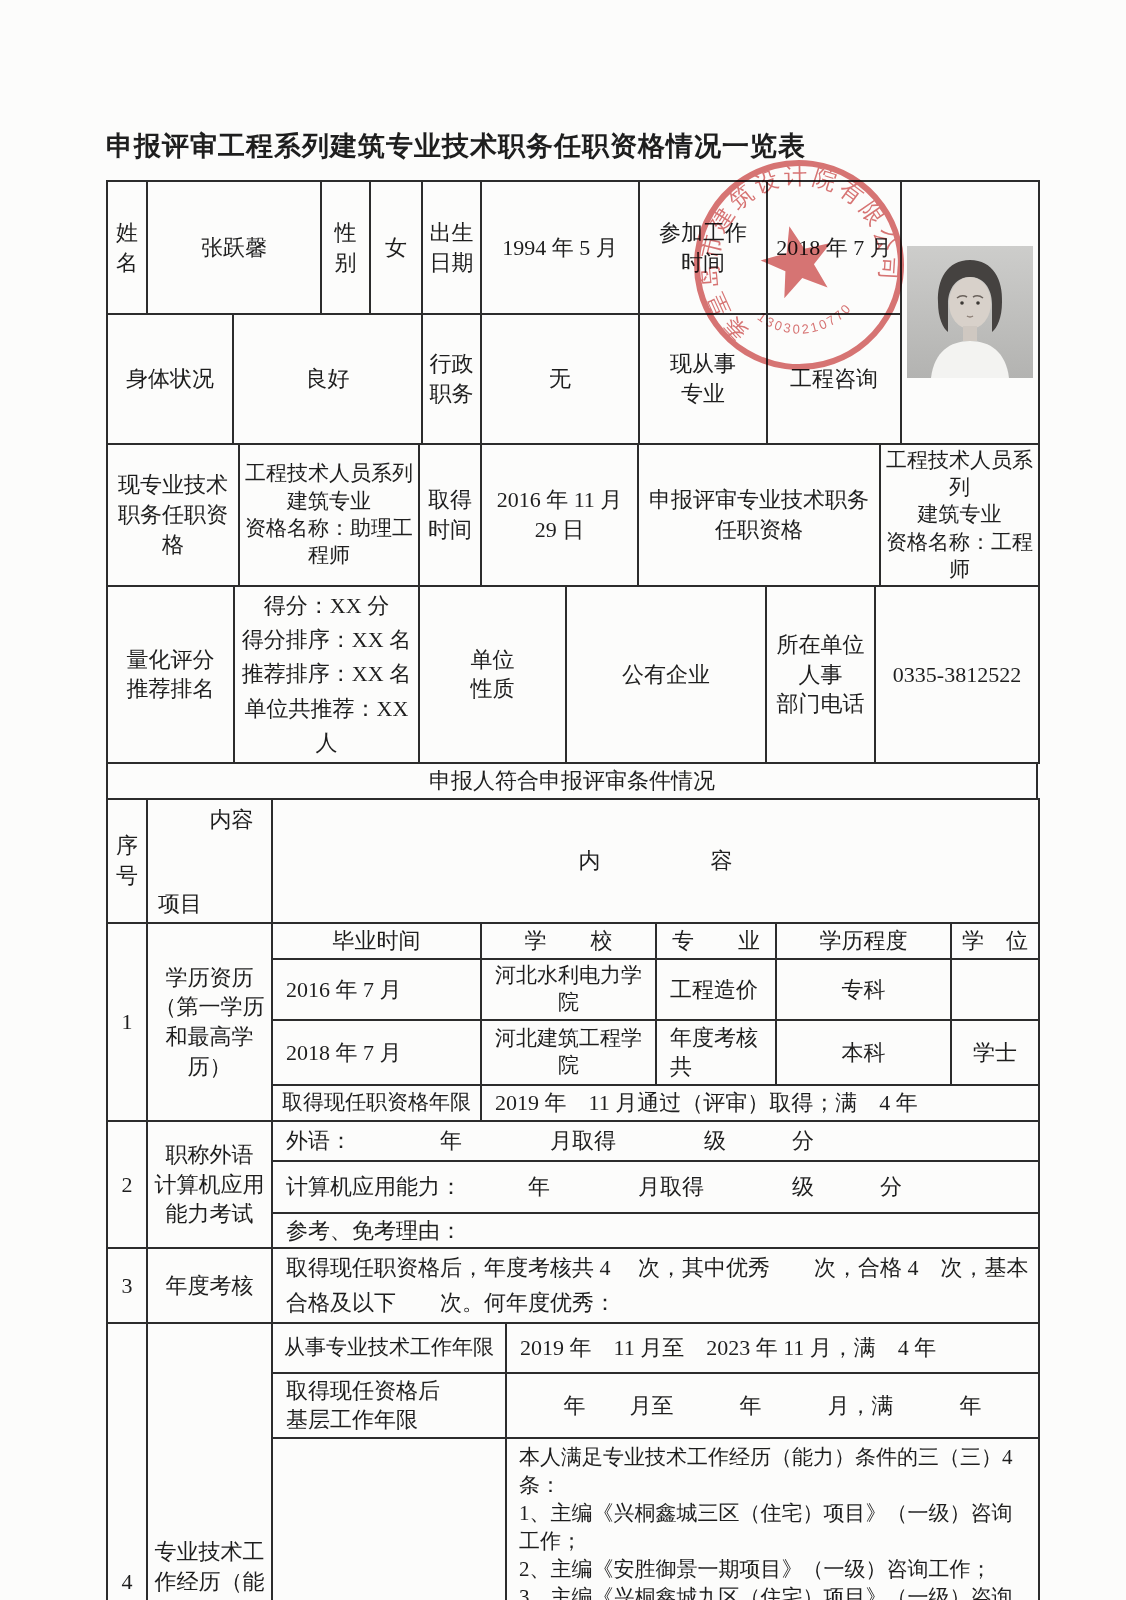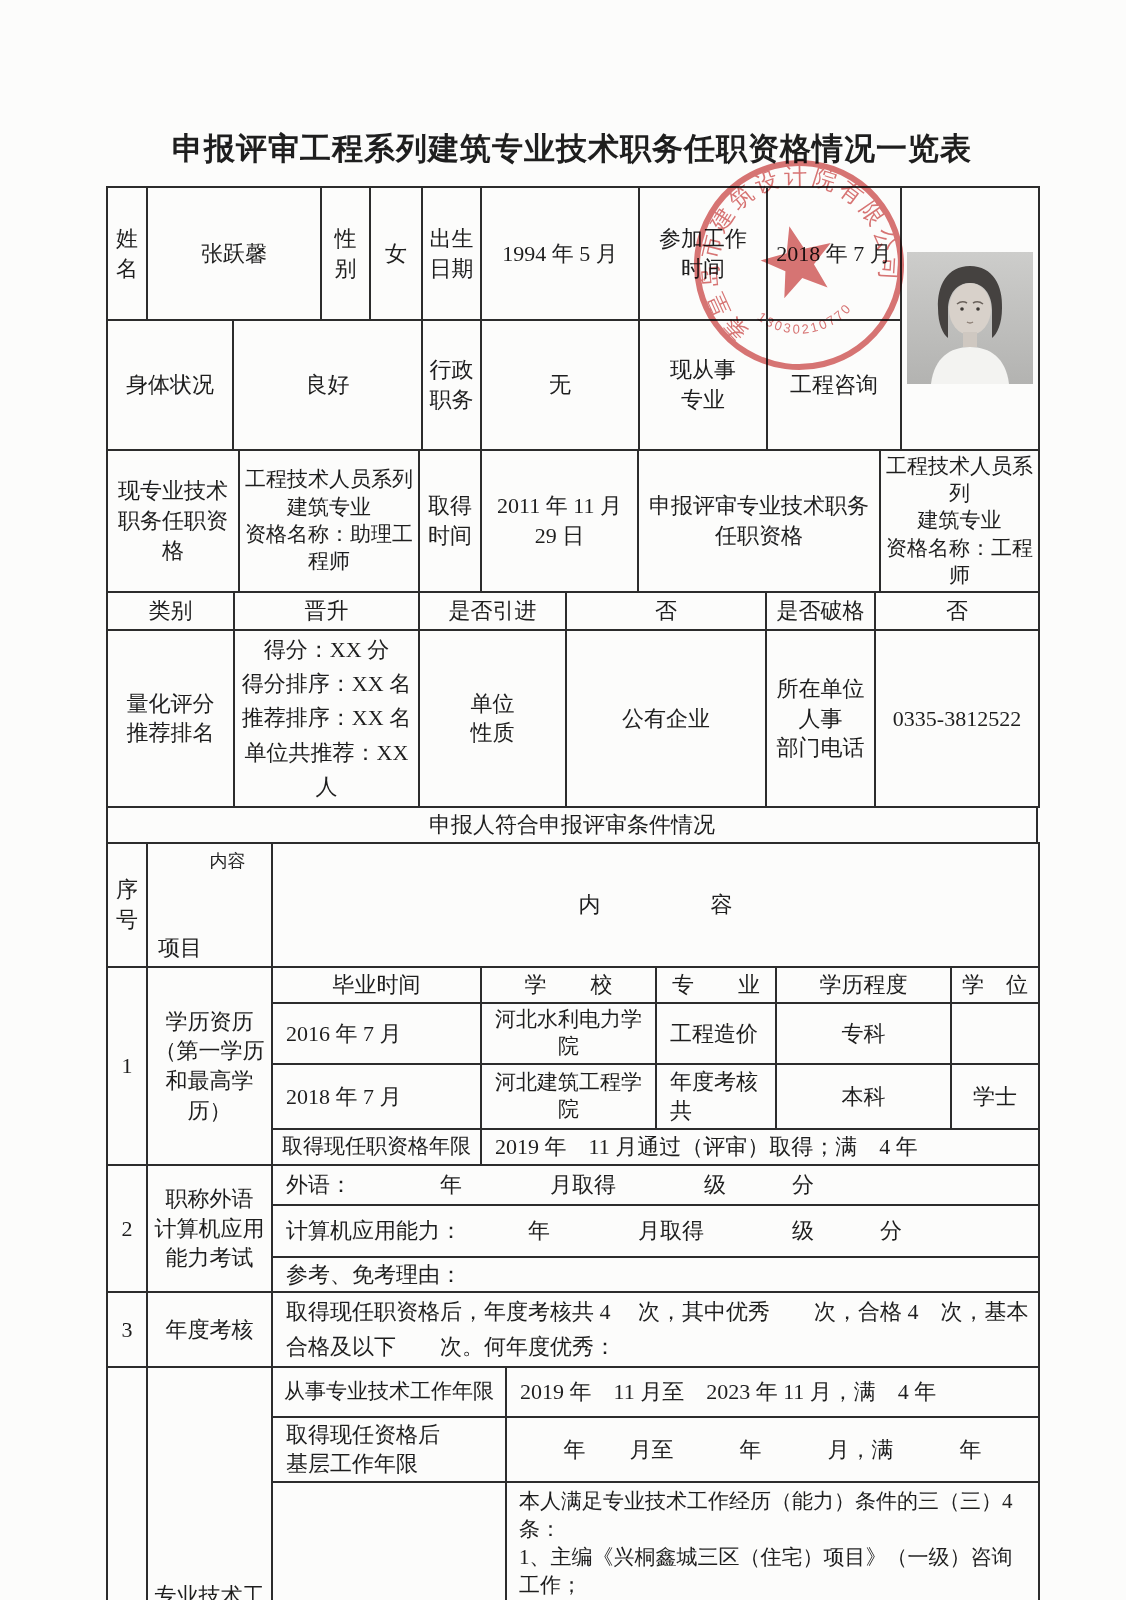--- a/index.html
+++ b/index.html
@@ -1,39 +1,39 @@
 <!DOCTYPE html>
 <html><head>
 <meta charset="utf-8">
 <style>
   html,body{margin:0;padding:0;background:#ffffff;}
   .page{position:relative;width:1126px;height:1600px;background:#fcfcfb;overflow:hidden;
         font-family:"Liberation Serif","DejaVu Serif",serif;color:#1e1e1e;}
   .doc{position:absolute;left:106px;top:128px;width:932px;}
-  .title{text-align:center;font-size:31px;font-weight:bold;letter-spacing:1px;white-space:nowrap;}
+  .title{font-size:27px;font-weight:bold;letter-spacing:1px;white-space:nowrap;}
   .subtitle{margin-top:12px;text-align:center;font-size:23px;white-space:nowrap;}
   .uline{display:inline-block;border-bottom:2px solid #222;text-align:center;}
   .u-city{min-width:190px;padding:0 6px;}
   .u-county{min-width:128px;padding:0 4px;}
   .u-unit{min-width:300px;padding:0 10px;}
   .gap1{display:inline-block;width:12px;}
   table{border-collapse:collapse;table-layout:fixed;width:932px;margin-top:-2px;background:transparent;}
   table.first{margin-top:16px;}
   td{border:2px solid #2c2c2c;text-align:center;vertical-align:middle;font-size:22px;
      line-height:1.35;padding:2px 5px;white-space:pre-wrap;overflow:hidden;}
   td.tl{text-align:left;padding-left:13px;}
   td.small{font-size:21px;line-height:1.3;padding:2px 3px;}
   td.detail{font-size:21px;line-height:28px;text-align:left;padding:4px 8px 4px 12px;vertical-align:middle;}
   td.loose{line-height:1.55;}
   tr.h72{height:72px;} tr.h70{height:70px;} tr.h122{height:122px;} tr.h38{height:38px;}
   tr.h36{height:36px;margin-left:24px;} tr.h62{height:62px;} tr.h35{height:35px;} tr.h40{height:40px;}
   tr.h52{height:52px;} tr.h32{height:32px;font-family:Liberation Serif, serif;} tr.h60{height:60px;} tr.h50{height:50px;}
   tr.h77{height:65px;} tr.h222{height:222px;}
   .diagcell{position:relative;}
-  .diagcell .top{position:absolute;top:5px;left:50%;font-size:18px;}
+  .diagcell .top{position:absolute;top:5px;left:50%;font-size:22px;}
   .diagcell .bot{position:absolute;bottom:4px;left:10px;font-size:22px;margin-top:48px;}
   .photo-cell{padding:5px;}
   .photo{width:126px;height:132px;margin:0 auto;display:block;}
   .stamp{position:absolute;left:686px;top:152px;width:226px;height:226px;
          opacity:0.78;mix-blend-mode:multiply;pointer-events:none;}
 </style>
 </head>
 <body>
 
 <div class="page">
@@ -115,49 +115,41 @@
           <tr class="h122">
         <td>现专业技术
 职务任职资
 格</td>
         <td class="small">工程技术人员系列
 建筑专业
 资格名称：助理工
 程师</td>
         <td>取得
 时间</td>
-        <td>2011 年 11 月
+        <td>2016 年 11 月
 29 日</td>
         <td>申报评审专业技术职务
 任职资格</td>
         <td class="small">工程技术人员系列
 建筑专业
 资格名称：工程师</td>
       </tr>
     </tbody>
       </table>
 
     <table>
       <colgroup>
           <col style="width:127px">
           <col style="width:185px">
           <col style="width:147px">
           <col style="width:200px">
           <col style="width:109px">
           <col style="width:164px">
         </colgroup>
       <tbody>
-          <tr class="h38">
-        <td>类别</td>
-        <td>晋升</td>
-        <td>是否引进</td>
-        <td>否</td>
-        <td>是否破格</td>
-        <td>否</td>
-      </tr>
       <tr class="h122">
         <td>量化评分
 推荐排名</td>
         <td class="loose">得分：XX 分
 得分排序：XX 名
 推荐排序：XX 名
 单位共推荐：XX 人</td>
         <td>单位
 性质</td>
         <td>公有企业</td>

